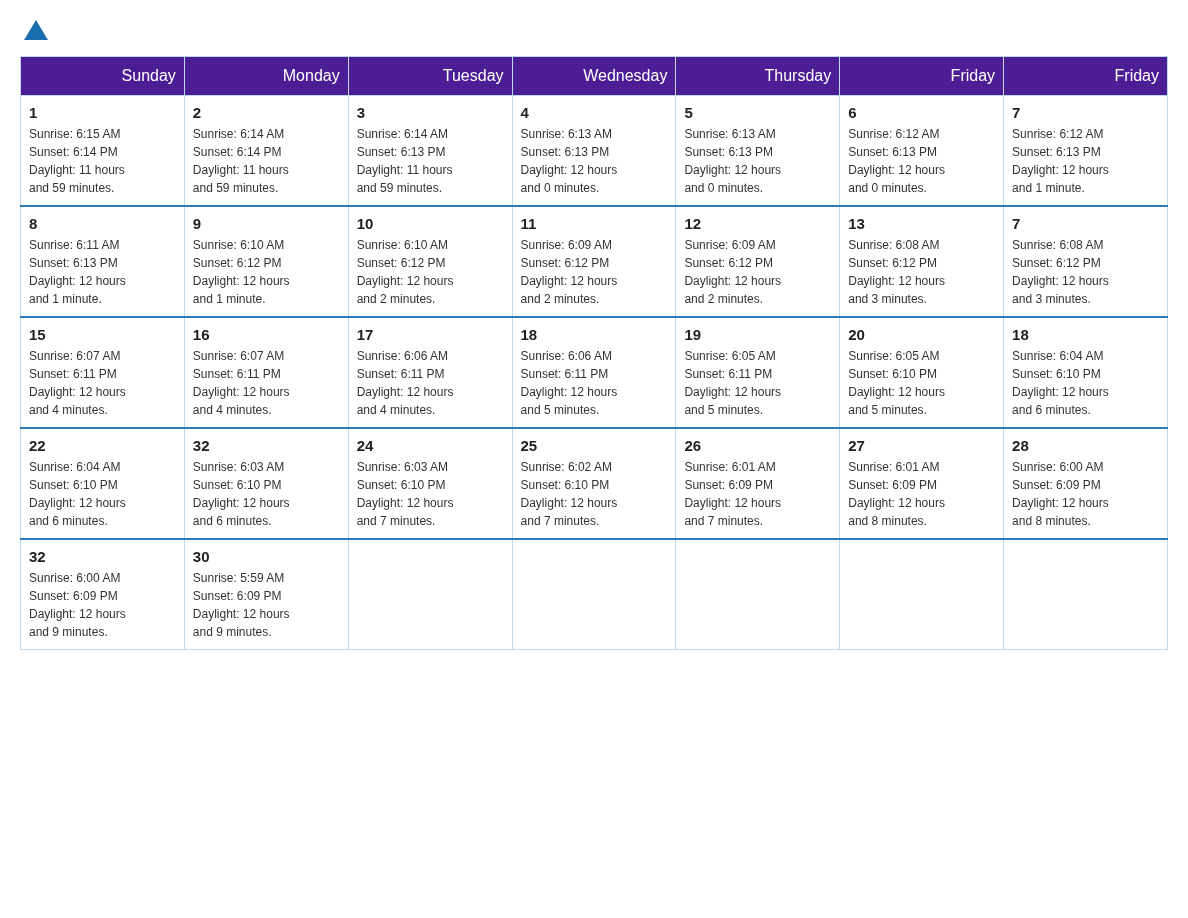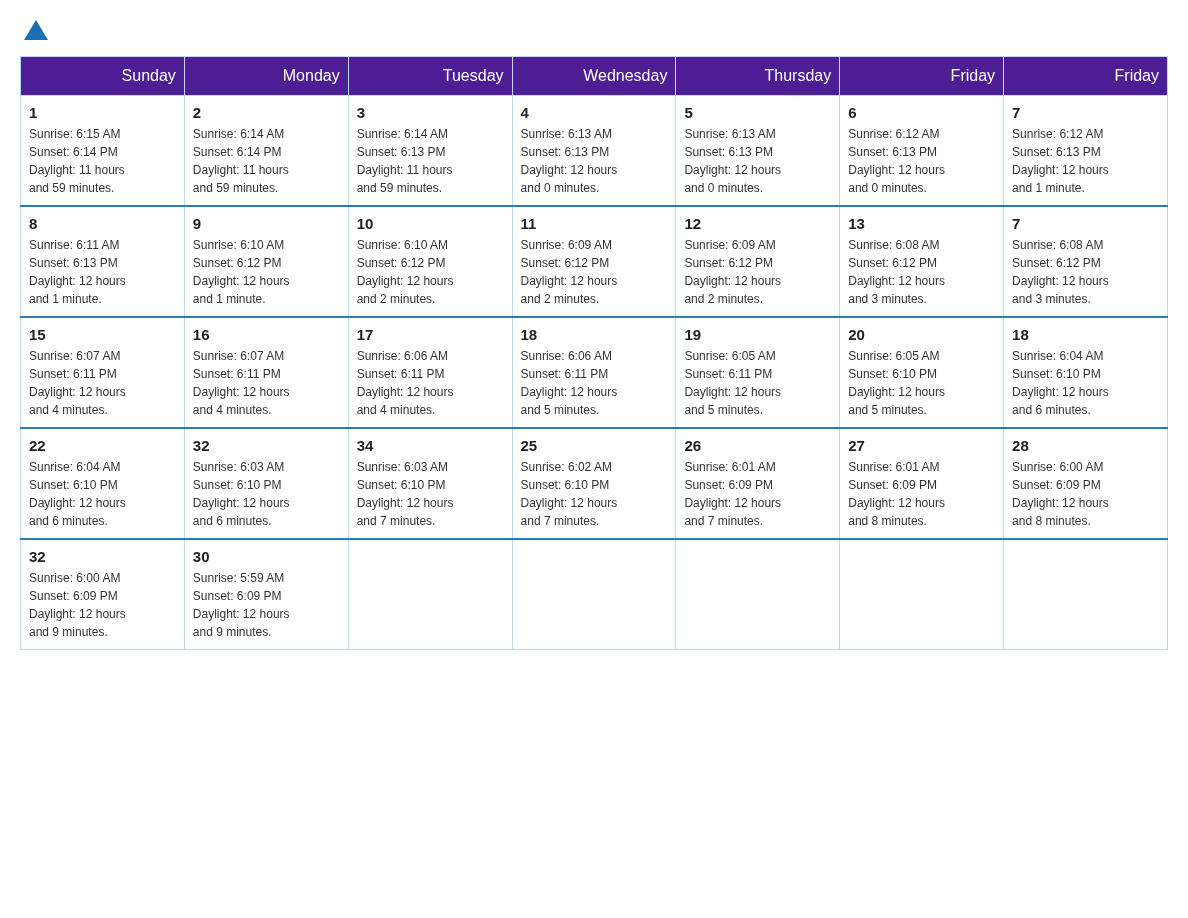--- a/index.html
+++ b/index.html
@@ -214,21 +214,21 @@
       <tr>
         <td>
         <span class="day-number">22</span>
         <div class="day-info">Sunrise: 6:04 AM<br>Sunset: 6:10 PM<br>Daylight: 12 hours<br>and 6 minutes.</div>
       </td>
         <td>
         <span class="day-number">32</span>
         <div class="day-info">Sunrise: 6:03 AM<br>Sunset: 6:10 PM<br>Daylight: 12 hours<br>and 6 minutes.</div>
       </td>
         <td>
-        <span class="day-number">34</span>
+        <span class="day-number">24</span>
         <div class="day-info">Sunrise: 6:03 AM<br>Sunset: 6:10 PM<br>Daylight: 12 hours<br>and 7 minutes.</div>
       </td>
         <td>
         <span class="day-number">25</span>
         <div class="day-info">Sunrise: 6:02 AM<br>Sunset: 6:10 PM<br>Daylight: 12 hours<br>and 7 minutes.</div>
       </td>
         <td>
         <span class="day-number">26</span>
         <div class="day-info">Sunrise: 6:01 AM<br>Sunset: 6:09 PM<br>Daylight: 12 hours<br>and 7 minutes.</div>
       </td>

